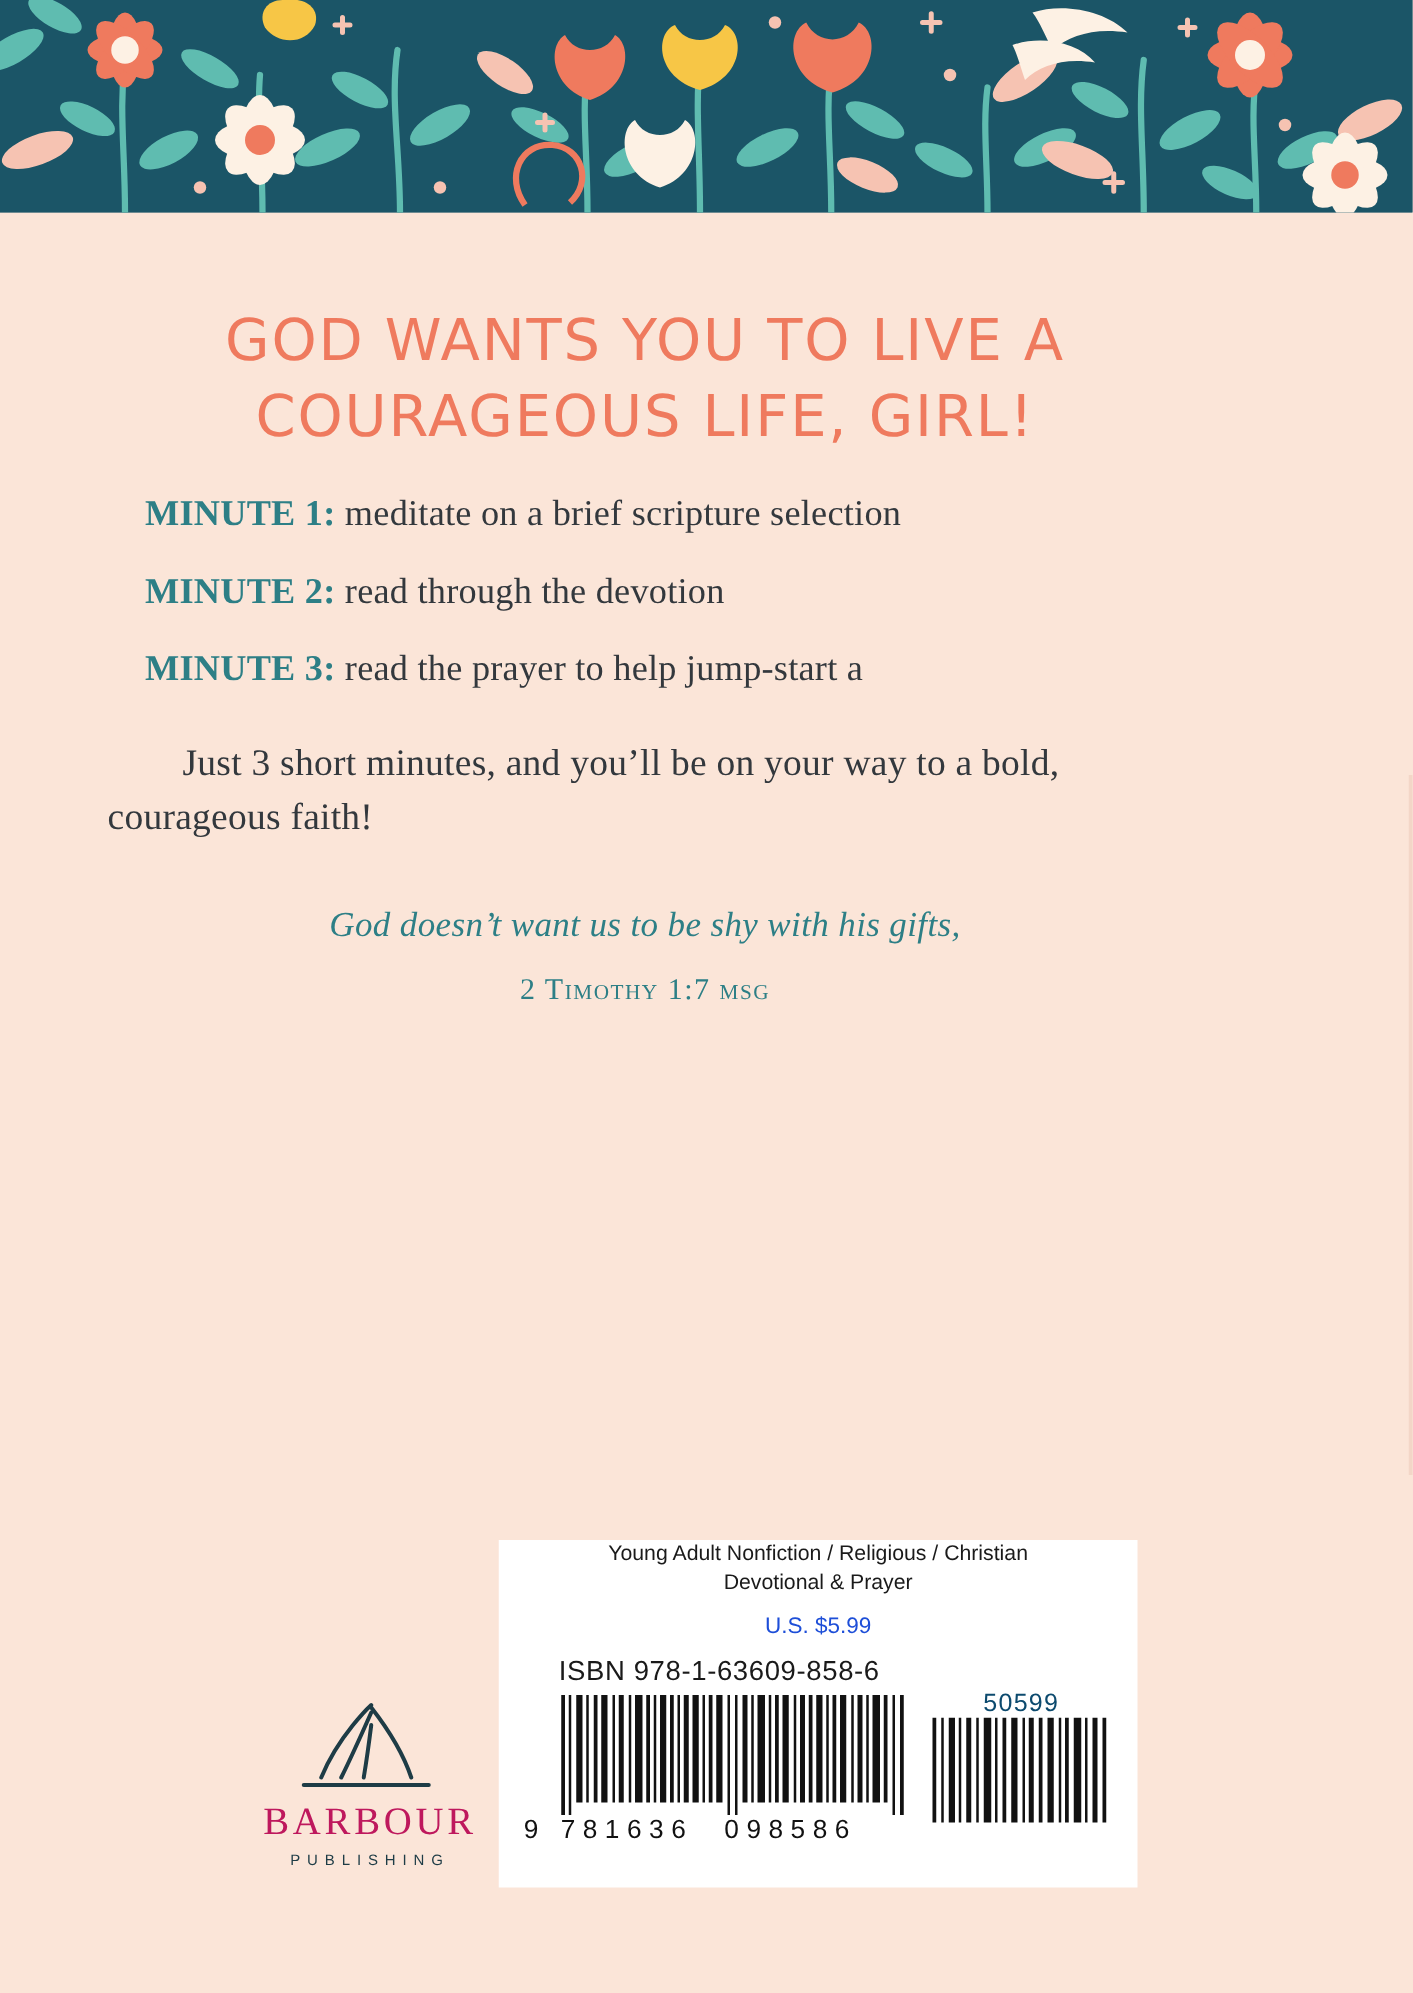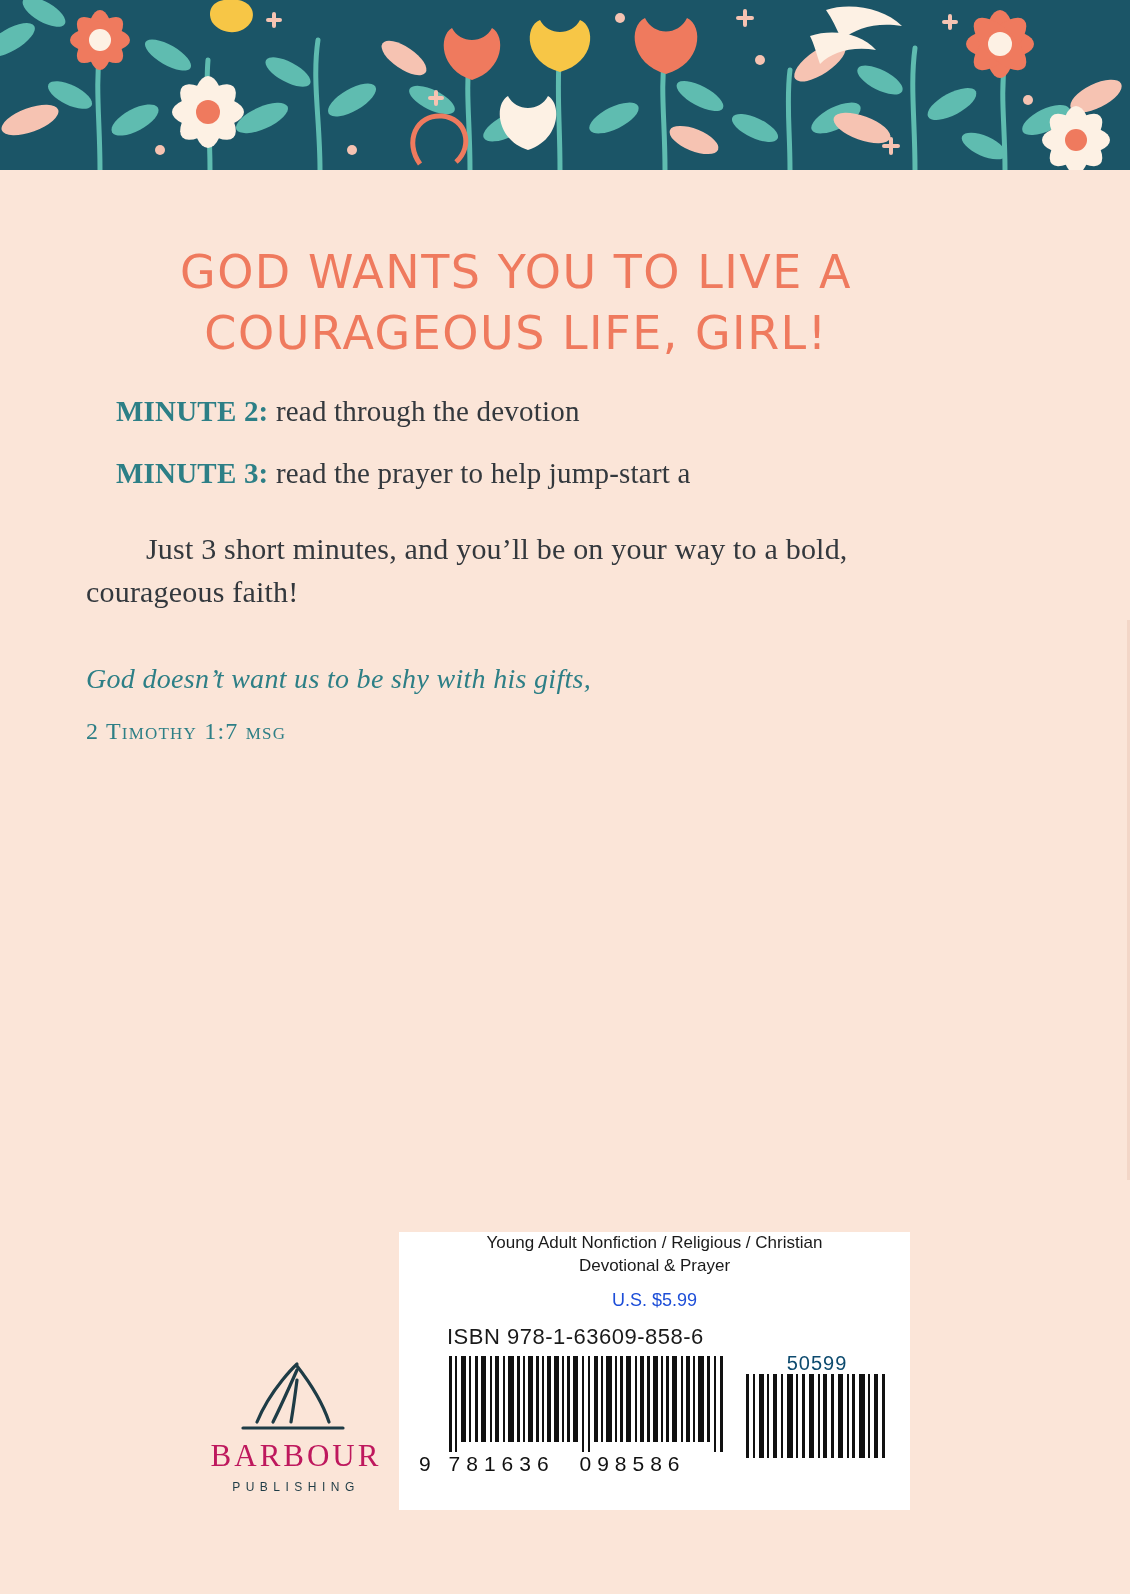--- a/index.html
+++ b/index.html
@@ -87,21 +87,21 @@
     font-size: 30px;
     line-height: 1.44;
     color: #33383d;
     letter-spacing: 0.2px;
   }
   .closing .indent { display: inline-block; width: 60px; }
 
   .verse {
     width: 860px;
     margin: 46px auto 0;
-    text-align: left;
+    text-align: center;
     color: #2d7f86;
     font-family: "Liberation Serif", serif;
     font-style: italic;
     font-size: 28px;
     line-height: 1.45;
     letter-spacing: 0.3px;
   }
   .verse-ref {
     margin-top: 14px;
     font-style: normal;
@@ -357,20 +357,24 @@
 
 <div class="content">
 
   <div class="headline">
     <span>God wants you to live a</span>
     <span class="l2">courageous life, girl!</span>
   </div>
 
 
   <div class="minutes">
+    <div class="minute-row">
+      <span class="minute-label">MINUTE 1:</span>
+      <span class="minute-text">meditate on a brief scripture selection</span>
+    </div>
     <div class="minute-row">
       <span class="minute-label">MINUTE 2:</span>
       <span class="minute-text">read through the devotion</span>
     </div>
     <div class="minute-row">
       <span class="minute-label">MINUTE 3:</span>
       <span class="minute-text">read the prayer to help jump-start a</span>
     </div>
   </div>
 

